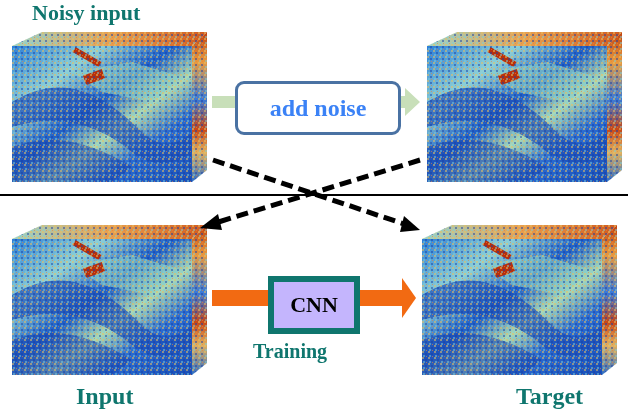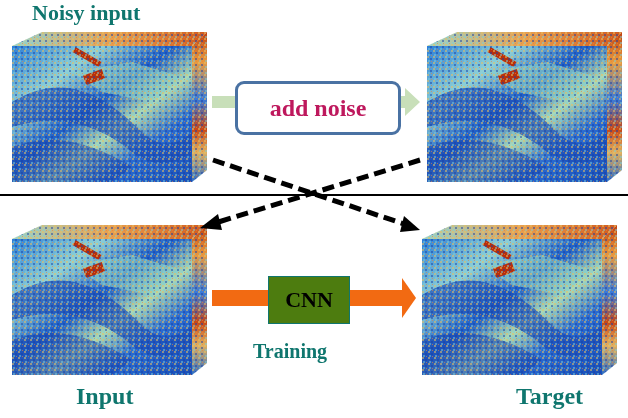--- a/index.html
+++ b/index.html
@@ -3,23 +3,23 @@
   <meta charset="utf-8">
   <style>
     html, body { margin: 0; padding: 0; background: #ffffff; }
     body { width: 628px; height: 418px; position: relative; overflow: hidden;
            font-family: "Liberation Serif", "DejaVu Serif", serif; }
     .label { position: absolute; font-weight: bold; color: #0f766e; white-space: nowrap; }
     .cube { position: absolute; }
     .box-noise { position: absolute; left: 235px; top: 81px; width: 160px; height: 48px;
                  border: 3px solid #4a72a3; border-radius: 9px; background: #fff;
                  display: flex; align-items: center; justify-content: center;
-                 font-weight: bold; font-size: 24px; color: #be185d; box-sizing: content-box; }
+                 font-weight: bold; font-size: 24px; color: #3b82f6; box-sizing: content-box; }
     .box-cnn { position: absolute; left: 268px; top: 276px; width: 80px; height: 46px;
-               background: #4d7c0f; border: 1px solid #0f766e;
+               background: #c4b5fd; border: 6px solid #0f766e;
                display: flex; align-items: center; justify-content: center;
                font-weight: bold; font-size: 22px; color: #000; }
     svg.overlay { position: absolute; left: 0; top: 0; }
   </style>
 </head>
 <body>
 
 <svg width="0" height="0" style="position:absolute">
   <defs>
     <linearGradient id="faceGrad" x1="0" y1="0" x2="1" y2="1">

